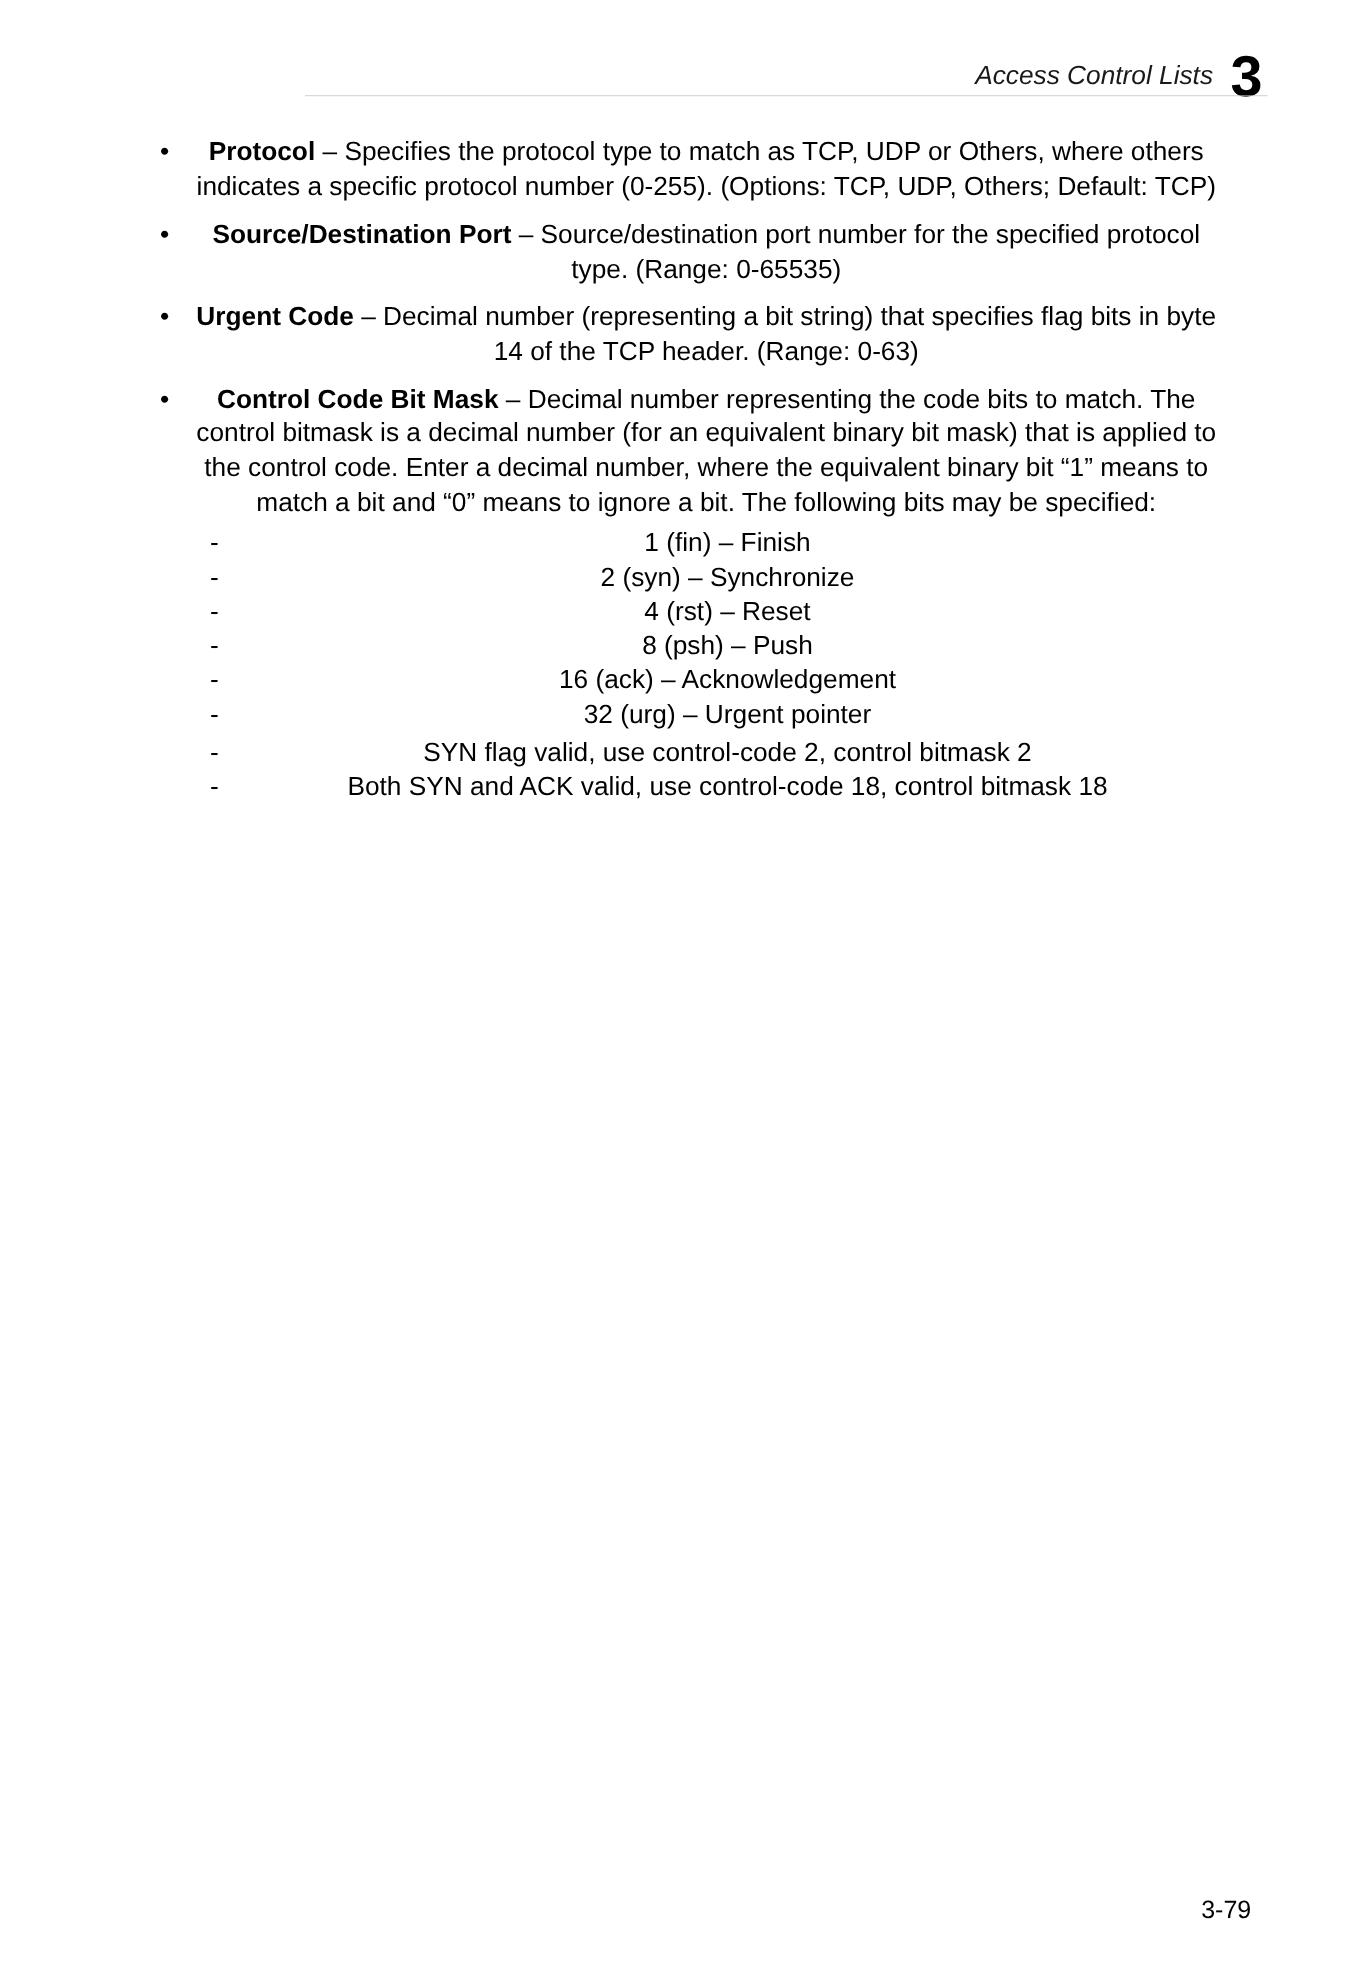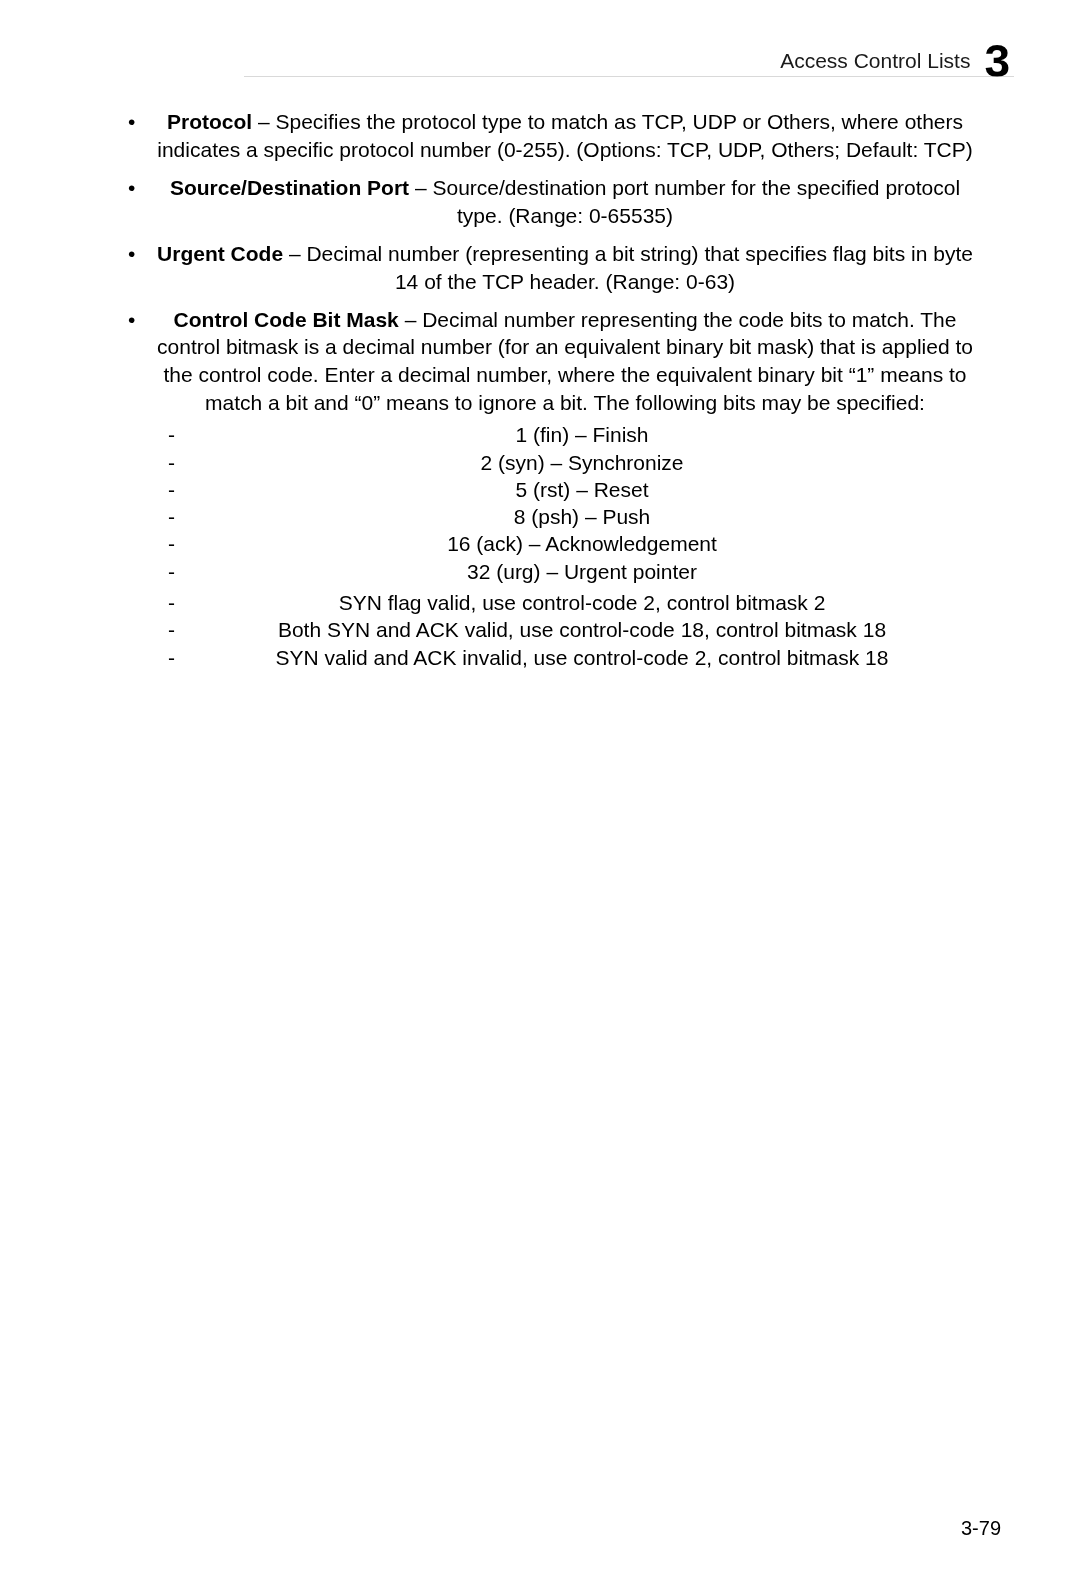--- a/index.html
+++ b/index.html
@@ -15,20 +15,21 @@
       position: absolute;
       top: 38px;
       right: 70px;
       display: flex;
       align-items: center;
       gap: 14px;
     }
     .header-title {
       font-size: 21px;
       color: #1a1a1a;
+      font-style: italic;
     }
     .chapter-num {
       font-size: 46px;
       font-weight: 900;
       font-family: Arial Black, Arial, sans-serif;
       line-height: 1;
     }
     .header-rule {
       position: absolute;
       top: 76px;
@@ -112,27 +113,26 @@
       <span class="term">Source/Destination Port</span><span> – Source/destination port number for the specified protocol type. (Range: 0-65535)</span>
     </li>
     <li>
       <span class="term">Urgent Code</span><span> – Decimal number (representing a bit string) that specifies flag bits in byte 14 of the TCP header. (Range: 0-63)</span>
     </li>
     <li>
       <span class="term">Control Code Bit Mask</span><span> – Decimal number representing the code bits to match. The control bitmask is a decimal number (for an equivalent binary bit mask) that is applied to the control code. Enter a decimal number, where the equivalent binary bit “1” means to match a bit and “0” means to ignore a bit. The following bits may be specified:</span>
       <ul class="sublist">
         <li> 1 (fin) – Finish</li>
         <li> 2 (syn) – Synchronize</li>
-        <li> 5 (rst) – Reset</li>
+        <li> 4 (rst) – Reset</li>
         <li> 8 (psh) – Push</li>
         <li> 16 (ack) – Acknowledgement</li>
         <li> 32 (urg) – Urgent pointer</li>
       </ul>
       <ul class="sublist">
         <li> SYN flag valid, use control-code 2, control bitmask 2</li>
         <li> Both SYN and ACK valid, use control-code 18, control bitmask 18</li>
-        <li> SYN valid and ACK invalid, use control-code 2, control bitmask 18</li>
       </ul>
     </li>
   </ul>
 </div>
 
 <div class="page-num">3-79</div>
 
 </body></html>

